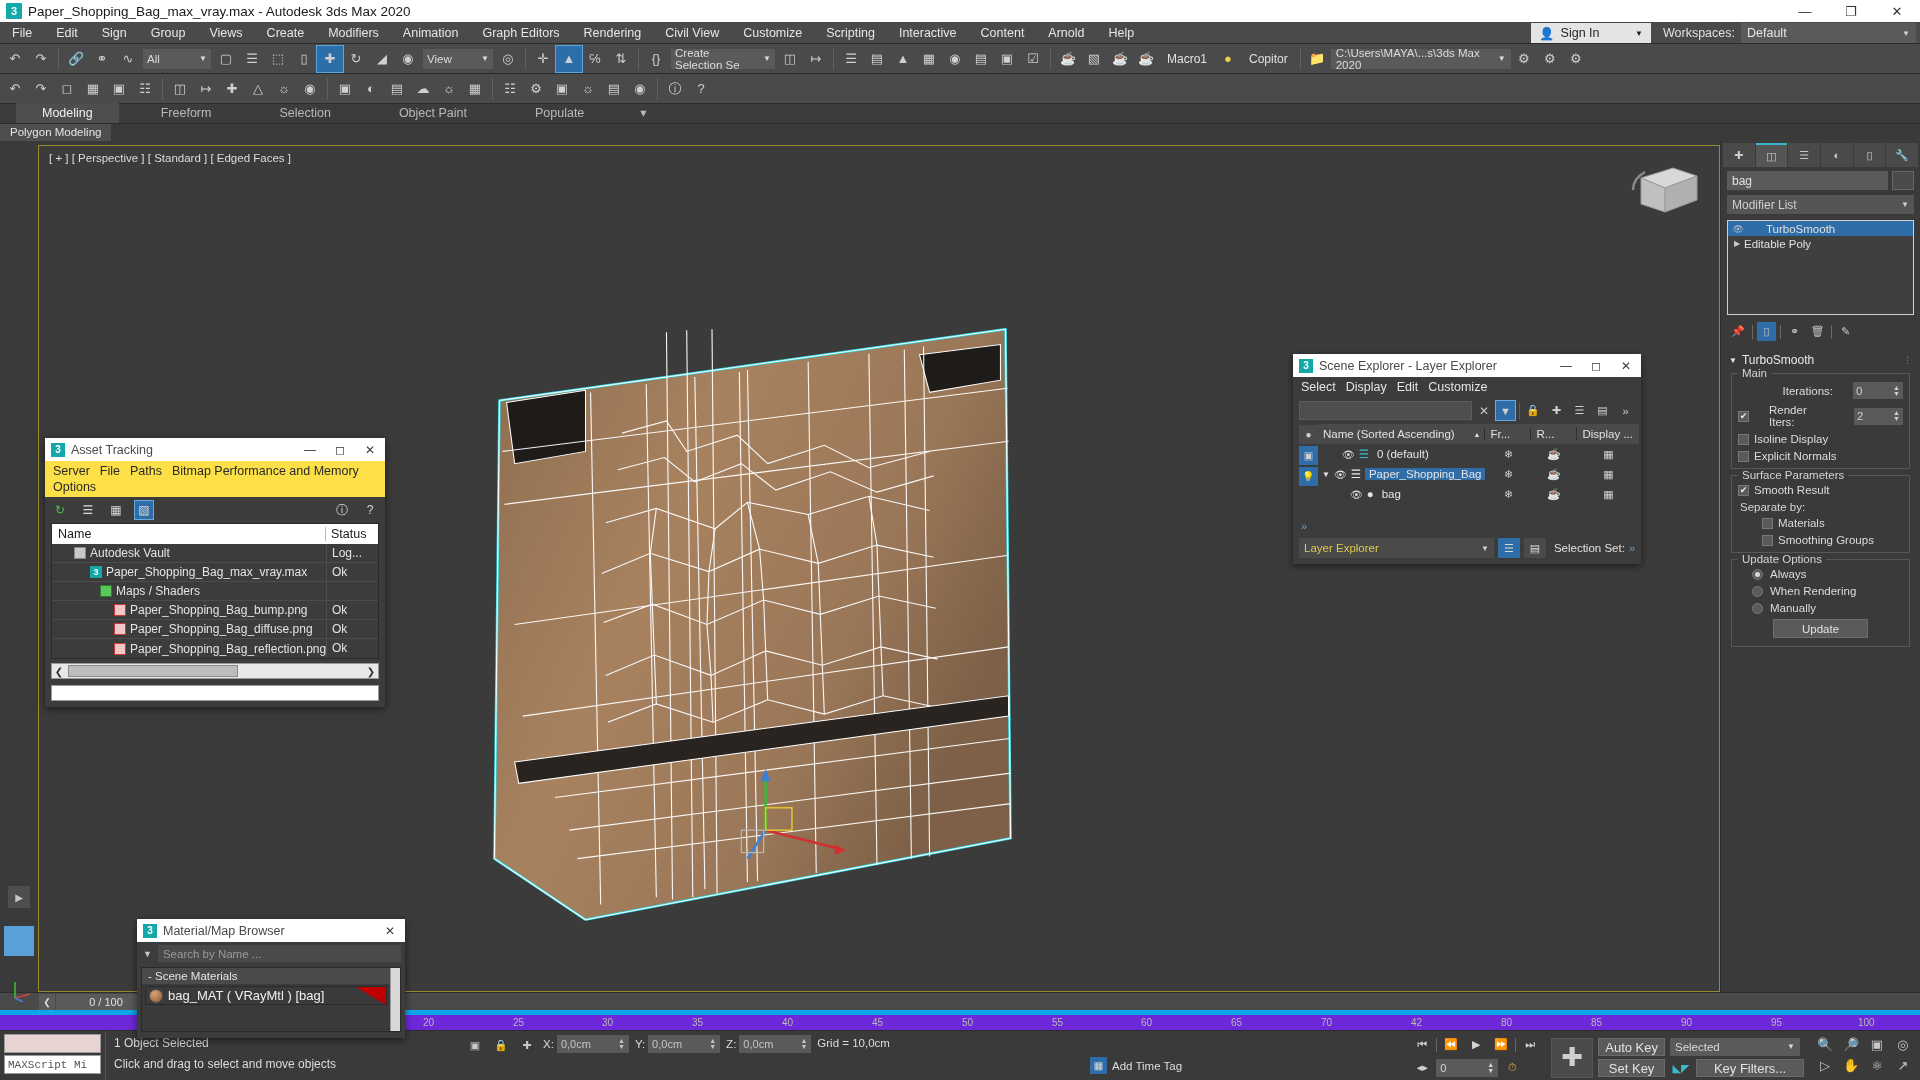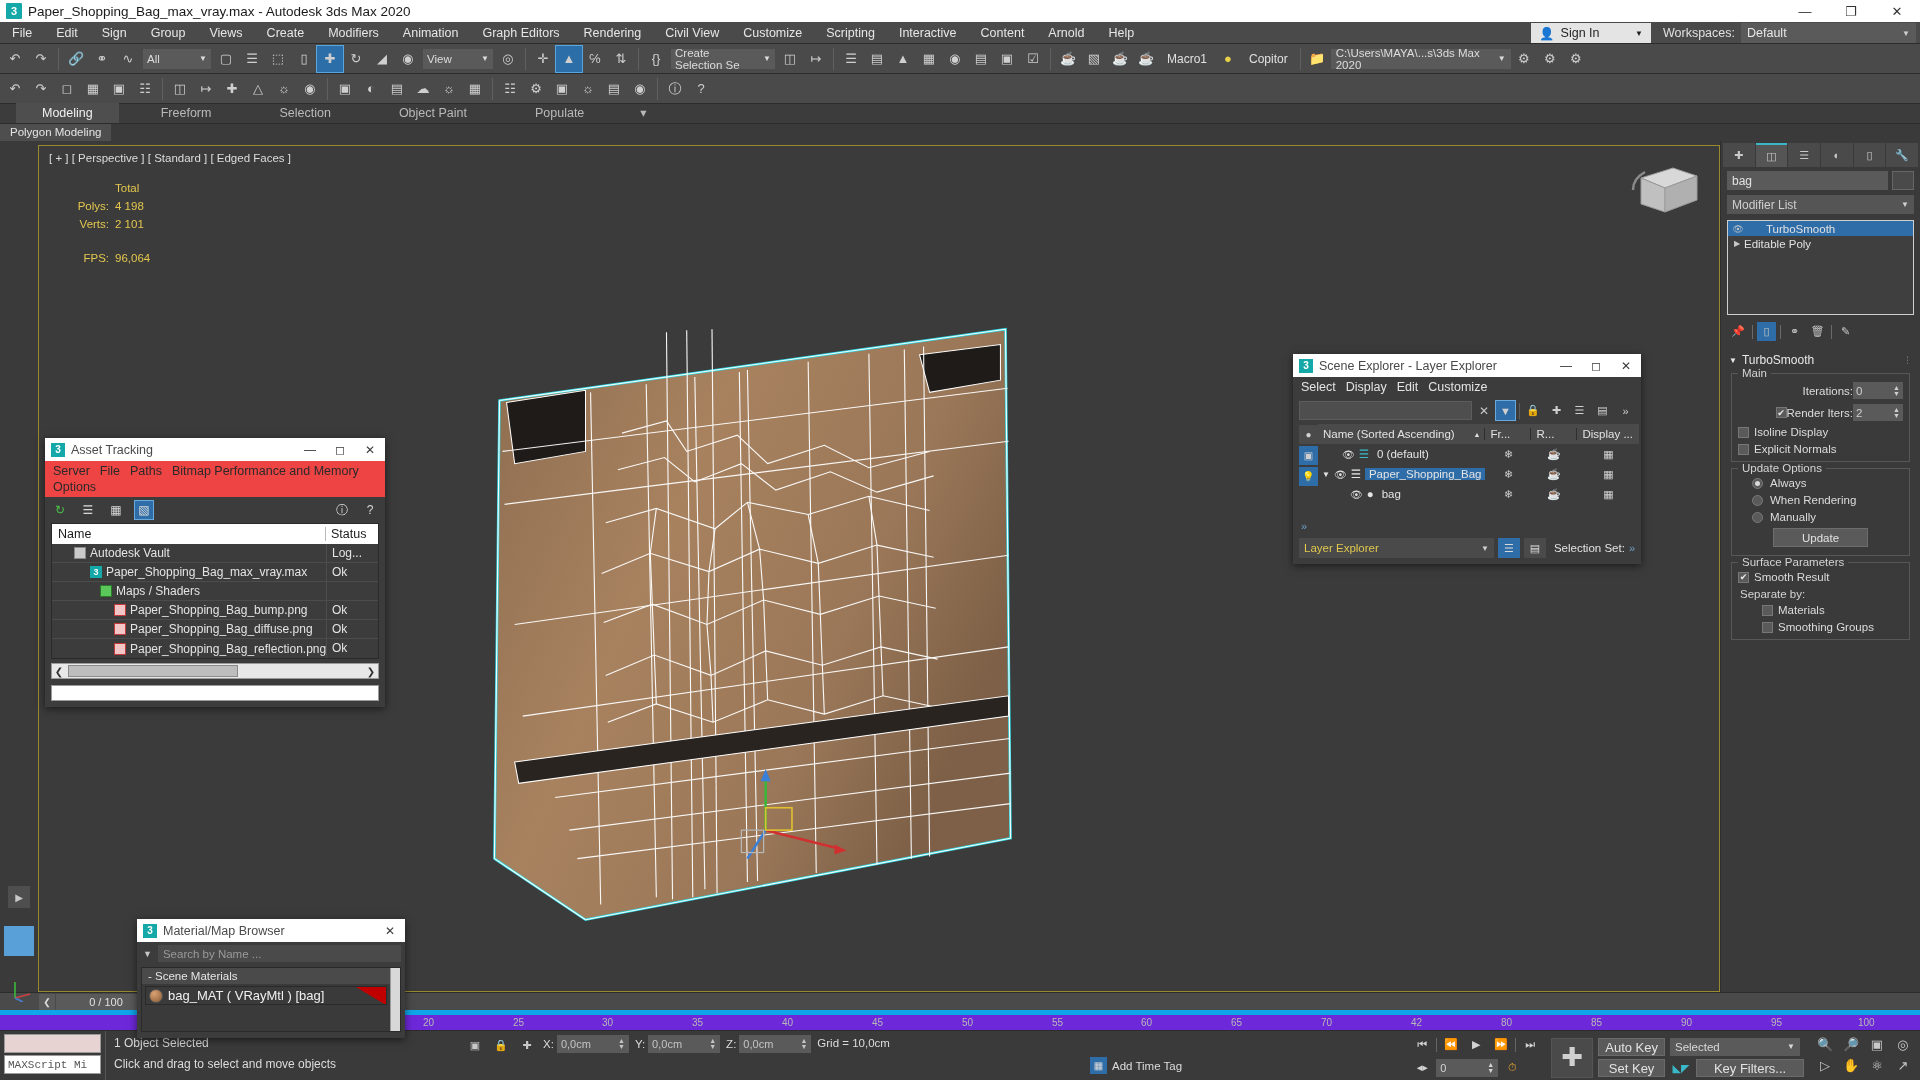--- a/index.html
+++ b/index.html
@@ -100,21 +100,21 @@
   .cp-stacktools .sbtn.on { background:#2f6da8; }
   .cp-stacktools .ssep { width:1px; height:14px; background:#6a6a6a; }
 
   .rollout { margin:6px 4px 0 4px; }
   .rollout-hdr { display:flex; align-items:center; gap:5px; font-size:12px; color:#e8e8e8; padding:2px 4px;}
   .rollout-hdr .tri { font-size:8px; }
   .rollout-hdr .grip { margin-left:auto; font-size:9px; color:#8a8a8a;}
   .grp { border:1px solid #575757; margin:4px 6px 6px 6px; padding:8px 6px 6px 6px; position:relative; }
   .grp > .glabel { position:absolute; top:-7px; left:6px; background:#3a3a3a; padding:0 4px;
                    font-size:11.5px; color:#d4d4d4;}
-  .frow { display:flex; align-items:center; justify-content:flex-end; gap:0; margin-bottom:5px; font-size:11.5px;}
+  .frow { display:flex; align-items:center; justify-content:flex-end; gap:20px; margin-bottom:5px; font-size:11.5px;}
   .frow .flab { color:#dcdcdc; }
   .spin { width:50px; height:17px; background:#5a5a5a; color:#cfcfcf; font-size:11.5px;
           display:flex; align-items:center; padding:0 3px; }
   .spin .arrows { margin-left:auto; font-size:7px; line-height:6px; text-align:center; color:#cfcfcf;}
   .chkrow { display:flex; align-items:center; gap:5px; font-size:11.5px; color:#dcdcdc; margin-bottom:5px;}
   .chk { width:11px; height:11px; background:#5a5a5a; border:1px solid #777; flex:none;
          display:flex; align-items:center; justify-content:center; font-size:9px; color:#e8e8e8;}
   .chk.checked::after { content:"\2714"; font-size:9px; color:#e8e8e8;}
   .radrow { display:flex; align-items:center; gap:7px; font-size:11.5px; color:#dcdcdc; margin-bottom:5px; padding-left:14px;}
   .rad { width:11px; height:11px; border-radius:50%; background:#5a5a5a; border:1px solid #7a7a7a; flex:none; position:relative;}
@@ -127,21 +127,21 @@
 
   
   .win { position:absolute; background:#3c3c3c; box-shadow:0 2px 8px rgba(0,0,0,.55); z-index:30; }
   .win-title { height:23px; background:#fff; display:flex; align-items:center; gap:6px; padding-left:6px;}
   .win-title .wicon { width:14px;height:14px;background:#14a8a8;color:#fff;font-size:10px;font-weight:bold;
                       display:flex;align-items:center;justify-content:center;}
   .win-title .wtxt { color:#4a4a4a; font-size:12.5px; }
   .win-ctrls { margin-left:auto; display:flex; }
   .win-ctrls span { width:30px; height:23px; display:flex; align-items:center; justify-content:center;
                     color:#3a3a3a; font-size:12px;}
-  .win-menu { background:#ef4444; padding:2px 0 2px 6px; display:flex; flex-wrap:wrap; }
+  .win-menu { background:#fde047; padding:2px 0 2px 6px; display:flex; flex-wrap:wrap; }
   .win-menu span { color:#2a2a2a; font-size:12.5px; padding:1px 8px 1px 2px; }
 
   
   #asset-tracking { left:45px; top:297px; width:340px; }
   .at-toolbar { height:26px; background:#3c3c3c; display:flex; align-items:center; padding:0 6px; gap:10px;}
   .at-toolbar .ab { width:18px; height:18px; display:flex; align-items:center; justify-content:center; font-size:12px;}
   .at-toolbar .ab.on { background:#2f6da8; outline:1px solid #6aa9dc;}
   .at-grid { margin:0 6px; border:1px solid #2a2a2a; background:#3c3c3c; }
   .at-hdr { display:flex; background:#fff; color:#1a1a1a; font-size:12.5px; height:20px; align-items:center;}
   .at-hdr .c1 { flex:1; padding-left:6px; border-right:1px solid #bbb;}
@@ -428,46 +428,20 @@
         <svg width="26" height="26" viewBox="0 0 26 26">
           <line x1="5" y1="22" x2="5" y2="6" stroke="#3bb83b" stroke-width="1.6"></line>
           <line x1="5" y1="22" x2="20" y2="18" stroke="#d04040" stroke-width="1.6"></line>
           <line x1="5" y1="22" x2="13" y2="26" stroke="#4a7fd0" stroke-width="1.6"></line>
         </svg>
       </div>
     </div>
 
     <div class="viewport">
       <div class="vpstat">[ + ] [ Perspective ] [ Standard ] [ Edged Faces ]</div>
-      <div class="vpstats-yellow">
-        <table>
-          <tbody>
-              <tr>
-                <td class="lab"></td>
-                <td>Total</td>
-              </tr>
-          <tr>
-                <td class="lab">Polys:</td>
-              <td>4 198</td>
-              </tr>
-          <tr>
-                <td class="lab">Verts:</td>
-              <td>2 101</td>
-              </tr>
-          <tr>
-                <td style="height:14px"></td>
-                <td></td>
-              </tr>
-          <tr>
-                <td class="lab">FPS:</td>
-              <td>96,064</td>
-              </tr>
-        </tbody>
-          </table>
-      </div>
 
       <div class="viewcube">
         <svg width="72" height="62" viewBox="0 0 72 62">
           <polygon points="12,18 44,8 68,16 36,28" fill="#d8d8d8" stroke="#9a9a9a"></polygon>
           <polygon points="12,18 36,28 36,52 12,44" fill="#c0c0c0" stroke="#9a9a9a"></polygon>
           <polygon points="36,28 68,16 68,40 36,52" fill="#b0b0b0" stroke="#9a9a9a"></polygon>
           <path d="M4 30 a30 22 0 0 1 12 -18" stroke="#8a8a8a" stroke-width="2.5" fill="none"></path>
         </svg>
       </div>
 
@@ -617,51 +591,51 @@
             <span class="chk"></span>
             <span>Isoline Display</span>
           </div>
           <div class="chkrow" style="margin-bottom:0">
             <span class="chk"></span>
             <span>Explicit Normals</span>
           </div>
         </div>
 
         <div class="grp">
+          <div class="glabel">Surface Parameters</div>
+          <div class="chkrow">
+            <span class="chk checked"></span>
+            <span>Smooth Result</span>
+          </div>
+          <div class="sub-label">Separate by:</div>
+          <div class="chkrow indent">
+            <span class="chk"></span>
+            <span>Materials</span>
+          </div>
+          <div class="chkrow indent" style="margin-bottom:0">
+            <span class="chk"></span>
+            <span>Smoothing Groups</span>
+          </div>
+        </div>
+
+        <div class="grp">
           <div class="glabel">Update Options</div>
           <div class="radrow">
             <span class="rad on"></span>
             <span>Always</span>
           </div>
           <div class="radrow">
             <span class="rad"></span>
             <span>When Rendering</span>
           </div>
           <div class="radrow">
             <span class="rad"></span>
             <span>Manually</span>
           </div>
           <div class="btn-update">Update</div>
-        </div>
-
-        <div class="grp">
-          <div class="glabel">Surface Parameters</div>
-          <div class="chkrow">
-            <span class="chk checked"></span>
-            <span>Smooth Result</span>
-          </div>
-          <div class="sub-label">Separate by:</div>
-          <div class="chkrow indent">
-            <span class="chk"></span>
-            <span>Materials</span>
-          </div>
-          <div class="chkrow indent" style="margin-bottom:0">
-            <span class="chk"></span>
-            <span>Smoothing Groups</span>
-          </div>
         </div>
       </div>
     </div>
 
     <div class="win" id="asset-tracking">
       <div class="win-title">
         <div class="wicon">3</div>
         <div class="wtxt">Asset Tracking</div>
         <div class="win-ctrls">
           <span>—</span>

